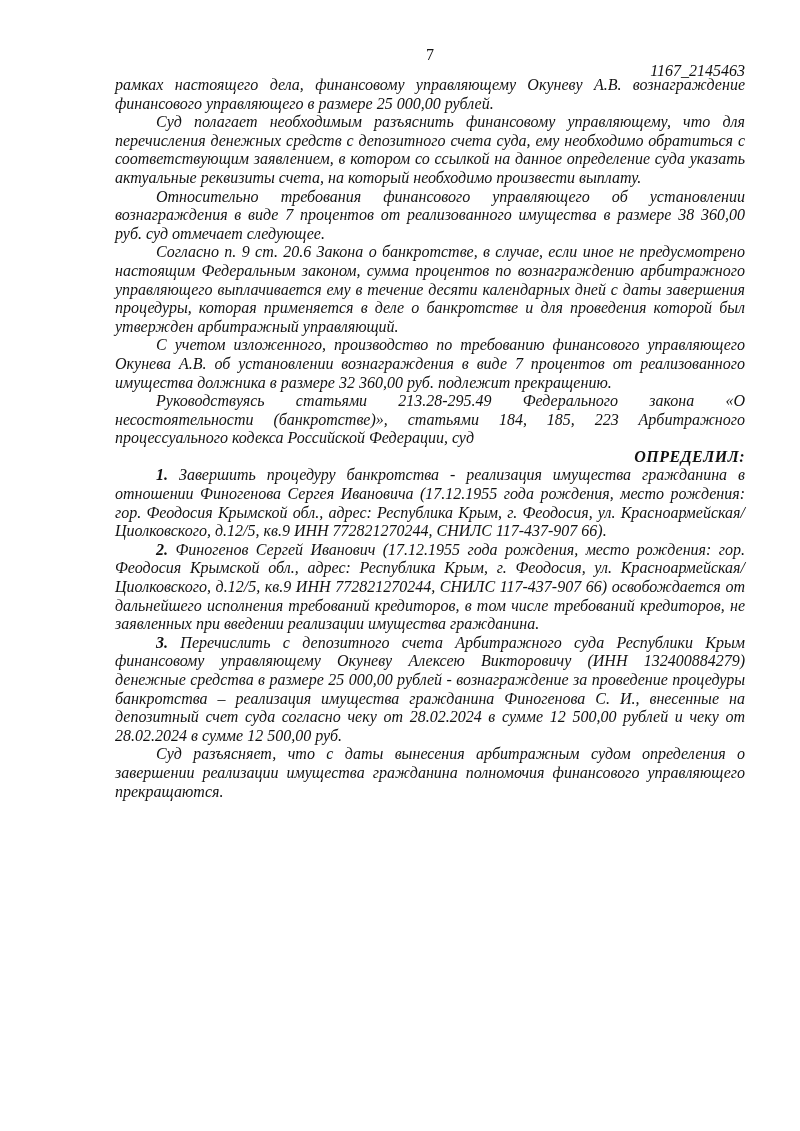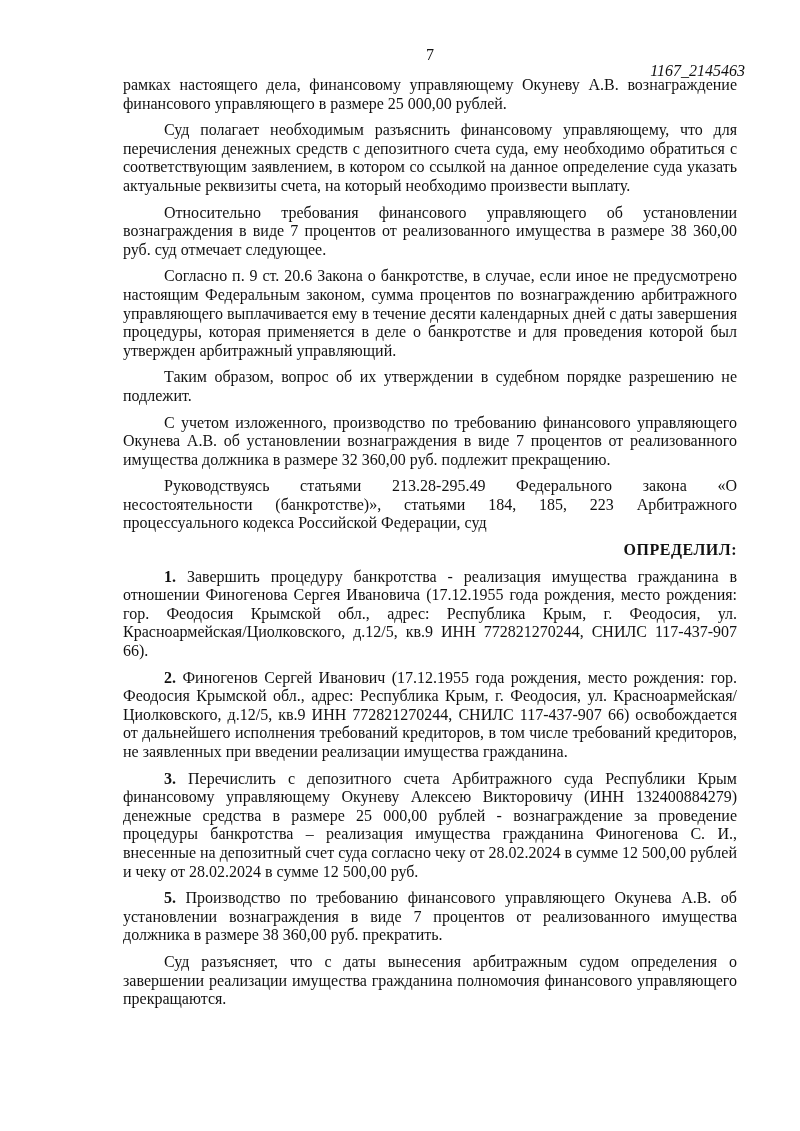--- a/index.html
+++ b/index.html
@@ -29,21 +29,22 @@
   .hdr-center {
     text-align: center;
   }
   .hdr-right {
     position: absolute;
     right: 0;
     top: 16px;
     font-style: italic;
   }
   .doc p {
-    margin: 8px;
+    margin: 0;
+    font-style: italic;
   }
   .para {
     text-align: justify;
     text-indent: 41px;
   }
   .para.cont {
     text-indent: 0;
   }
   .heading {
     text-align: right;
@@ -63,27 +64,25 @@
     <div class="hdr-center">7</div>
     <div class="hdr-right">1167_2145463</div>
   </div>
 
   <div class="doc">
 
     <p class="para cont">рамках настоящего дела, финансовому управляющему Окуневу А.В. вознаграждение финансового управляющего в размере 25 000,00 рублей.</p>
     <p class="para">Суд полагает необходимым разъяснить финансовому управляющему, что для перечисления денежных средств с депозитного счета суда, ему необходимо обратиться с соответствующим заявлением, в котором со ссылкой на данное определение суда указать актуальные реквизиты счета, на который необходимо произвести выплату.</p>
     <p class="para">Относительно требования финансового управляющего об установлении вознаграждения в виде 7 процентов от реализованного имущества в размере 38 360,00 руб. суд отмечает следующее.</p>
     <p class="para">Согласно п. 9 ст. 20.6 Закона о банкротстве, в случае, если иное не предусмотрено настоящим Федеральным законом, сумма процентов по вознаграждению арбитражного управляющего выплачивается ему в течение десяти календарных дней с даты завершения процедуры, которая применяется в деле о банкротстве и для проведения которой был утвержден арбитражный управляющий.</p>
-    <p class="para">Таким образом, вопрос об их утверждении в судебном порядке разрешению не подлежит.</p>
     <p class="para">С учетом изложенного, производство по требованию финансового управляющего Окунева А.В. об установлении вознаграждения в виде 7 процентов от реализованного имущества должника в размере 32 360,00 руб. подлежит прекращению.</p>
     <p class="para">Руководствуясь статьями 213.28-295.49 Федерального закона «О несостоятельности (банкротстве)», статьями 184, 185, 223 Арбитражного процессуального кодекса Российской Федерации, суд</p>
 
     <p class="heading">ОПРЕДЕЛИЛ:</p>
 
     <p class="para"><b class="inum">1.</b><span> Завершить процедуру банкротства - реализация имущества гражданина в отношении Финогенова Сергея Ивановича (17.12.1955 года рождения, место рождения: гор. Феодосия Крымской обл., адрес: Республика Крым, г. Феодосия, ул. Красноармейская/Циолковского, д.12/5, кв.9 ИНН 772821270244, СНИЛС 117-437-907 66).</span></p>
     <p class="para"><b class="inum">2.</b><span> Финогенов Сергей Иванович (17.12.1955 года рождения, место рождения: гор. Феодосия Крымской обл., адрес: Республика Крым, г. Феодосия, ул. Красноармейская/Циолковского, д.12/5, кв.9 ИНН 772821270244, СНИЛС 117-437-907 66) освобождается от дальнейшего исполнения требований кредиторов, в том числе требований кредиторов, не заявленных при введении реализации имущества гражданина.</span></p>
     <p class="para"><b class="inum">3.</b><span> Перечислить с депозитного счета Арбитражного суда Республики Крым финансовому управляющему Окуневу Алексею Викторовичу (ИНН 132400884279) денежные средства в размере 25 000,00 рублей - вознаграждение за проведение процедуры банкротства – реализация имущества гражданина Финогенова С. И., внесенные на депозитный счет суда согласно чеку от 28.02.2024 в сумме 12 500,00 рублей и чеку от 28.02.2024 в сумме 12 500,00 руб.</span></p>
-    <p class="para"><b class="inum">5.</b><span> Производство по требованию финансового управляющего Окунева А.В. об установлении вознаграждения в виде 7 процентов от реализованного имущества должника в размере 38 360,00 руб. прекратить.</span></p>
 
     <p class="para">Суд разъясняет, что с даты вынесения арбитражным судом определения о завершении реализации имущества гражданина полномочия финансового управляющего прекращаются.</p>
 
   </div>
 </div>
 
 </body></html>

